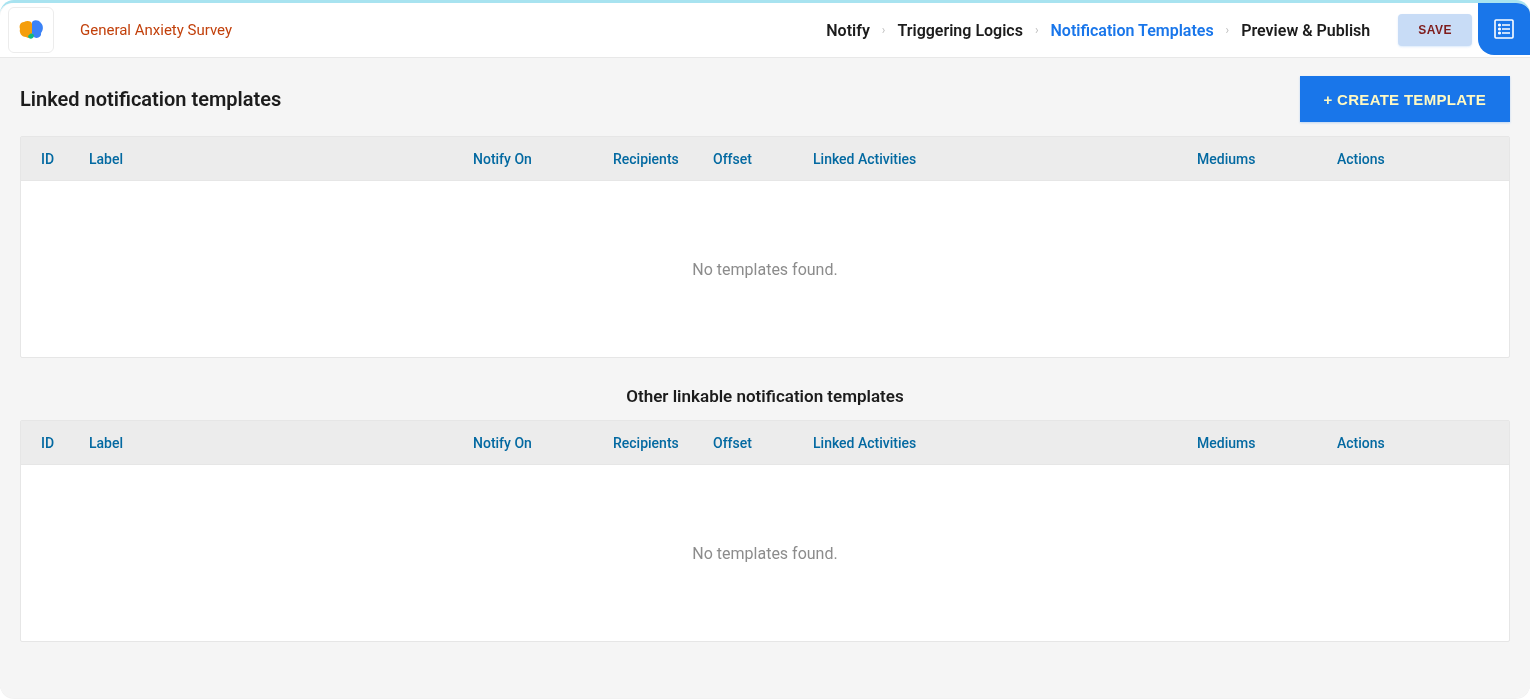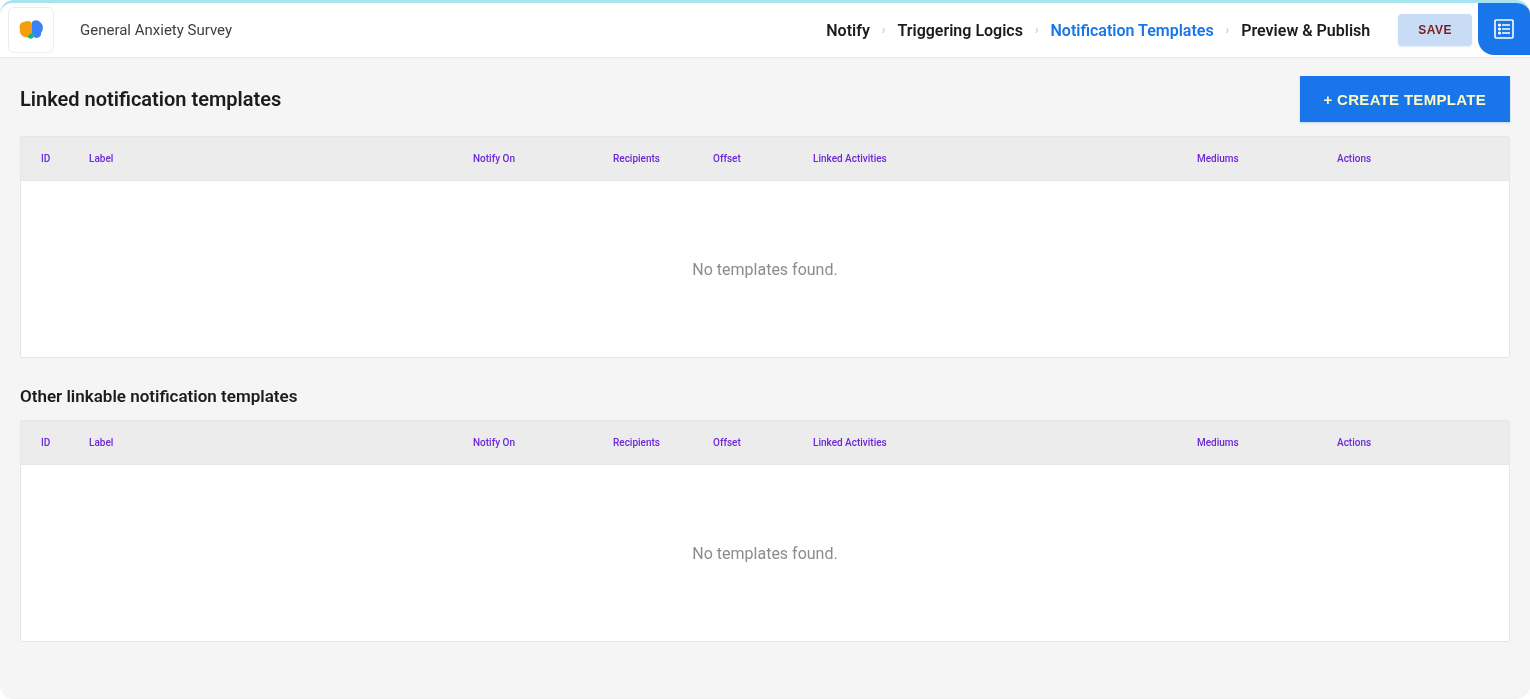--- a/index.html
+++ b/index.html
@@ -44,21 +44,21 @@
   .logo-wrap {
     width: 46px; height: 46px;
     border: 1px solid #ececec;
     border-radius: 6px;
     display: flex; align-items: center; justify-content: center;
     margin-right: 26px;
     background: #fff;
   }
   .page-title {
     font-size: 15px;
-    color: #404040;
+    color: #c2410c;
   }
   .breadcrumb {
     margin-left: auto;
     display: flex;
     align-items: center;
     gap: 0;
     font-size: 16px;
     color: #1c1c1c;
   }
   .crumb {
@@ -133,23 +133,23 @@
     background: #ffffff;
     border: 1px solid #e6e6e6;
     border-radius: 2px;
     margin-bottom: 28px;
   }
   .thead {
     background: #ececec;
     display: flex;
     height: 44px;
     align-items: center;
-    font-size: 10px;
+    font-size: 14px;
     font-weight: 500;
-    color: #6d28d9;
+    color: #0369a1;
     border-bottom: 1px solid #e6e6e6;
   }
   .col { padding: 0 8px; }
   .col-id { width: 60px; padding-left: 20px; }
   .col-label { flex: 1 1 380px; }
   .col-notify { width: 140px; }
   .col-recipients { width: 100px; }
   .col-offset { width: 100px; }
   .col-linked { flex: 1 1 380px; }
   .col-mediums { width: 140px; }
@@ -163,20 +163,21 @@
     font-size: 16px;
     color: #8c8c8c;
   }
 
   .section-title-2 {
     font-size: 17px;
     font-weight: 600;
     color: #1c1c1c;
     margin-bottom: 14px;
     margin-top: 0;
+    text-align: center;
   }
 </style>
 </head>
 <body>
 
 <div class="frame">
 
   <div class="topbar">
     <div class="logo-wrap">
       <svg width="26" height="22" viewBox="0 0 26 22">

